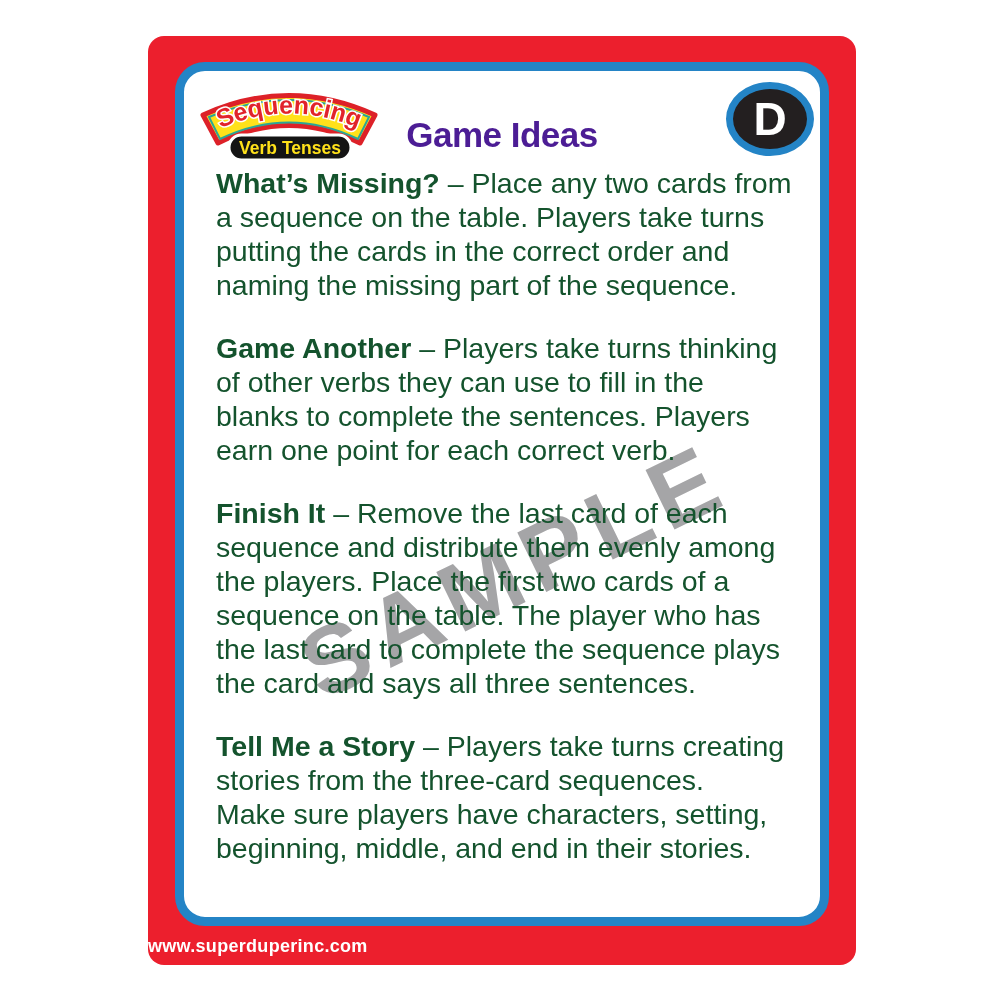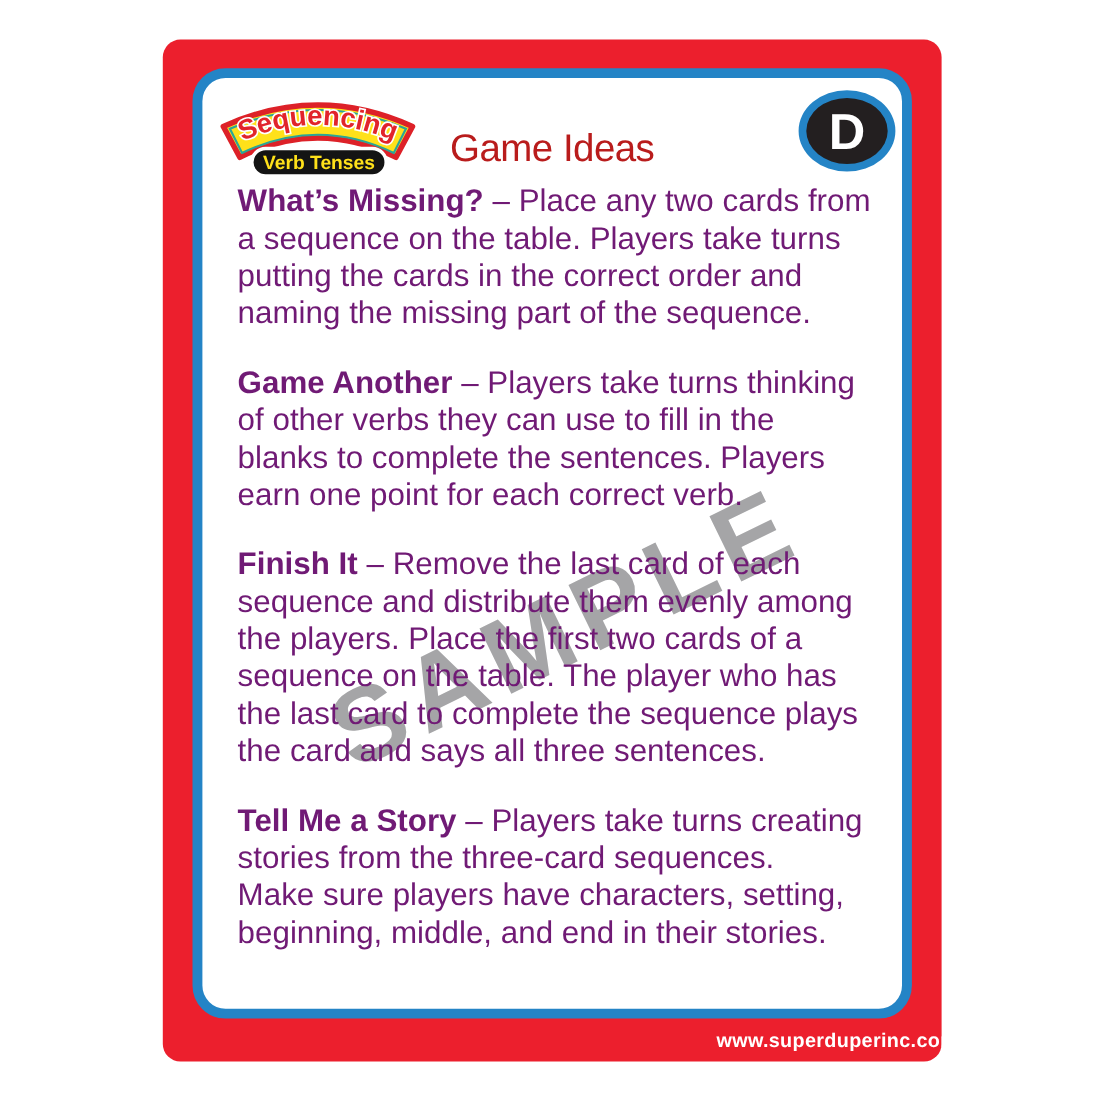--- a/index.html
+++ b/index.html
@@ -11,39 +11,39 @@
     position:absolute;left:148px;top:36px;width:708px;height:929px;
     background:#EC1F2D;border-radius:16px;
   }
   .card{
     position:absolute;left:27px;top:26px;width:654px;height:864px;box-sizing:border-box;
     background:#ffffff;border:9px solid #2484C6;border-radius:30px;
   }
   .logo{position:absolute;left:14px;top:10px;width:182px;height:82px;}
   .title{
     position:absolute;left:0;top:44px;width:100%;text-align:center;
-    font-size:35px;font-weight:normal;color:#b91c1c;letter-spacing:-0.5px;z-index:3;
+    font-size:35px;font-weight:bold;color:#4c1d95;letter-spacing:-0.5px;z-index:3;
   }
   .badge{
     position:absolute;left:542px;top:11px;width:88px;height:74px;box-sizing:border-box;
     background:#231F20;border:7px solid #2484C6;border-radius:50%;
     display:flex;align-items:center;justify-content:center;z-index:3;
   }
   .badge span{color:#ffffff;font-weight:bold;font-size:46px;line-height:1;}
   .watermark{
     position:absolute;left:330px;top:500px;z-index:1;white-space:nowrap;
     transform:translate(-50%,-50%) rotate(-26deg);
     font-size:96px;font-weight:bold;color:#A5A5A7;letter-spacing:10px;
   }
   .text-col{position:absolute;left:32px;top:95px;width:602px;z-index:2;}
-  .text-col p{margin:0 0 29px 0;font-size:28.5px;line-height:34px;color:#701a75;}
+  .text-col p{margin:0 0 29px 0;font-size:28.5px;line-height:34px;color:#14532d;}
   .text-col p strong{font-weight:bold;}
   .text-col p .body{white-space:pre;}
   .url{
-    position:absolute;left:15px;bottom:8px;width:100%;text-align:right;
+    position:absolute;left:0;bottom:8px;width:100%;text-align:left;
     color:#ffffff;font-size:18px;font-weight:bold;letter-spacing:0.3px;
   }
 </style>
 </head>
 <body>
 
 <div class="stage">
   <div class="frame">
     <div class="card">
 

